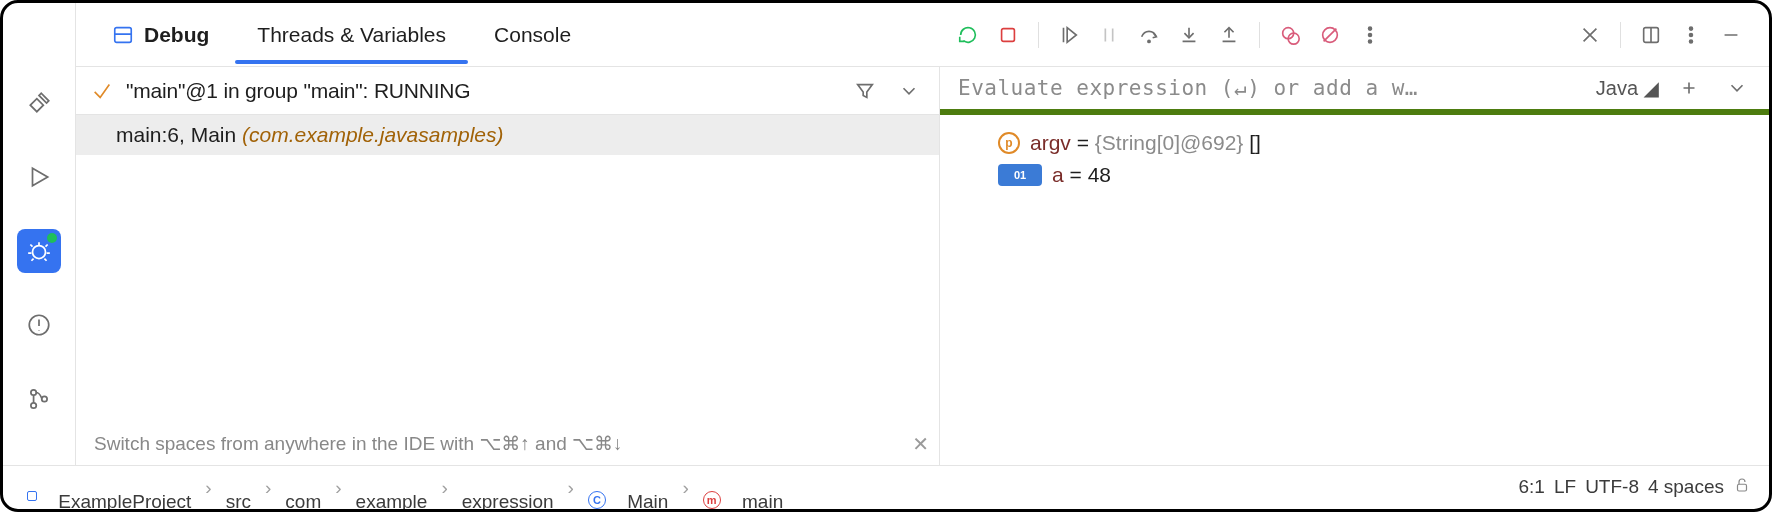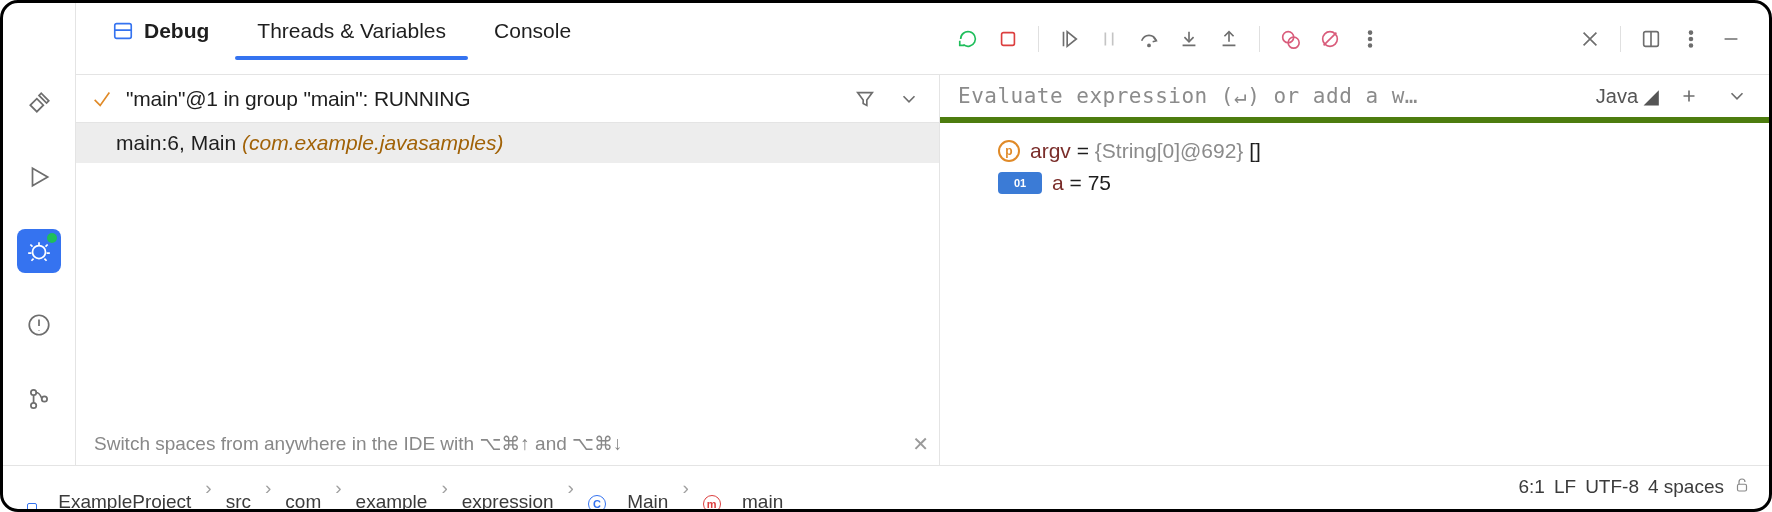--- a/index.html
+++ b/index.html
@@ -34,22 +34,22 @@
       cursor: pointer;
     }
     .rail-btn.active { background: #3573f0; color: #fff; }
     .rail-btn svg { width: 26px; height: 26px; stroke: currentColor; fill: none; stroke-width: 1.6; }
     .rail-btn .dot {
       position: absolute; width: 10px; height: 10px; background: #1fbe5b;
       border-radius: 50%; top: 4px; right: 4px;
     }
     .main { flex: 1; display: flex; flex-direction: column; border-left: 1px solid #e4e4e4; }
     .tabbar {
-      height: 72px;
-      display: flex; 
+      height: 64px;
+      display: flex; align-items: center;
       border-bottom: 1px solid #e4e4e4;
       padding-left: 14px;
       gap: 4px;
     }
     .tab {
       padding: 0 22px;
       height: 56px;
       display: flex; align-items: center; gap: 10px;
       font-size: 21px;
       color: #1e1e1e;
@@ -126,21 +126,21 @@
     .var-eq { color: #1e1e1e; }
     .var-ref { color: #8b8b8b; }
     .var-tail { color: #1e1e1e; }
 
     .statusbar {
       height: 44px; display: flex; align-items: center;
       padding: 0 18px 0 18px; gap: 4px;
       font-size: 19px; color: #3b3b3b;
       border-top: 1px solid #e4e4e4;
     }
-    .bc-item { display: inline-flex; align-items: flex-end; gap: 8px; padding: 0 6px; cursor: default; margin-top: 28px; }
+    .bc-item { display: inline-flex; align-items: flex-start; gap: 8px; padding: 0 6px; cursor: default; margin-top: 28px; }
     .bc-sep { color: #a0a0a0; padding: 0 4px; }
     .sq-ico { width: 10px; height: 10px; border: 1.5px solid #3573f0; border-radius: 2px; display: inline-block; }
     .circ { width: 18px; height: 18px; border-radius: 50%; display: inline-flex; align-items:center; justify-content:center; font-size: 11px; font-weight:700; }
     .circ.c { border: 1.5px solid #3573f0; color: #3573f0; }
     .circ.m { border: 1.5px solid #dc3f3f; color: #dc3f3f; }
     .status-right { margin-left: auto; display: flex; gap: 9px; color: #3b3b3b; }
     .lock svg { width: 18px; height: 18px; stroke: #888; fill: none; stroke-width:1.6; }
   </style>
 </head>
 <body>
@@ -340,21 +340,21 @@
             </div>
           </div>
         </div>
         <div class="vars-list">
           <div class="var-row">
             <span class="badge p">p</span>
             <span><span class="var-name">argv</span><span class="var-eq"> = </span><span class="var-ref">{String[0]@692} </span><span class="var-tail">[]</span></span>
           </div>
           <div class="var-row">
             <span class="badge int">01</span>
-            <span><span class="var-name">a</span><span class="var-eq"> = </span><span class="var-tail">75</span></span>
+            <span><span class="var-name">a</span><span class="var-eq"> = </span><span class="var-tail">48</span></span>
           </div>
         </div>
       </div>
     </div>
   </div>
 </div>
 
 <div class="statusbar">
   <span class="bc-item"><span class="sq-ico"></span>&nbsp;<span>ExampleProject</span></span>
   <span class="bc-sep">›</span>

